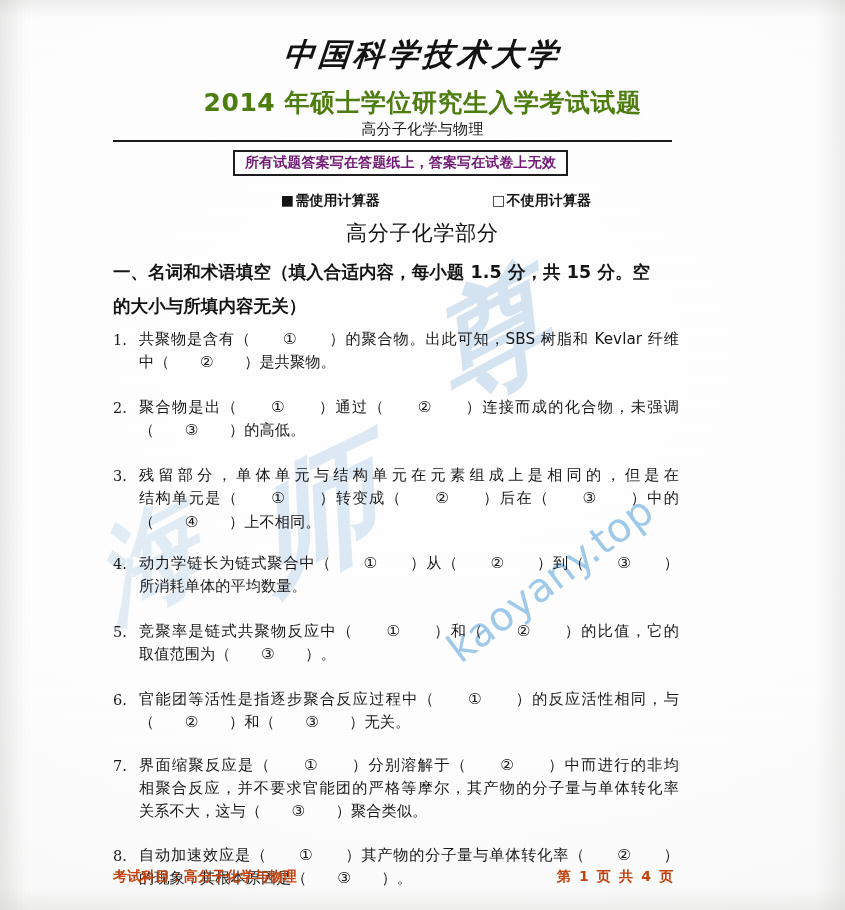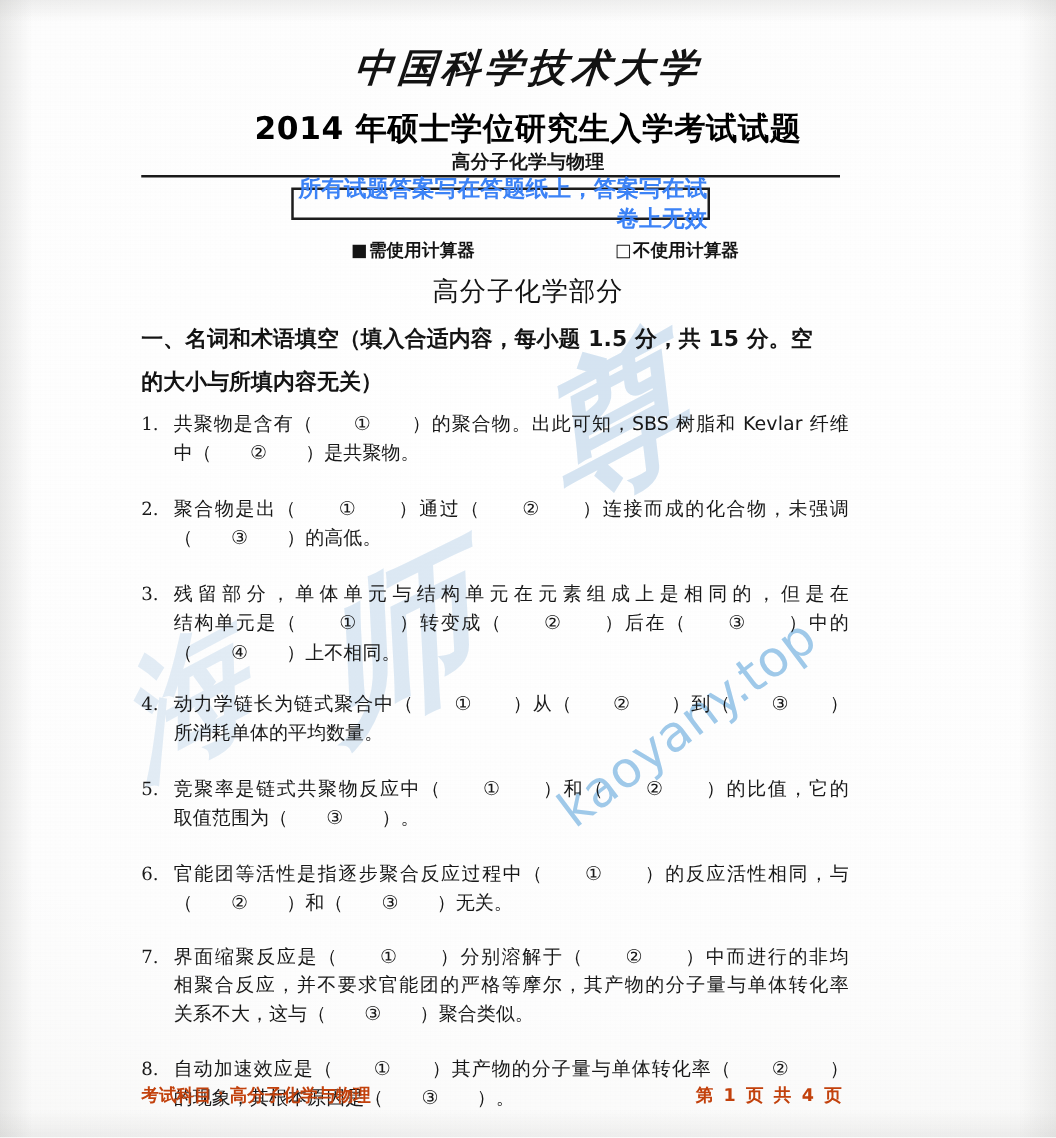--- a/index.html
+++ b/index.html
@@ -112,30 +112,30 @@
   }
 
   .exam-title {
     position: absolute;
     left: 0; right: 0;
     top: 86px;
     text-align: center;
     font-size: 25px;
     font-weight: 700;
     letter-spacing: .02em;
-    color: #000000;
+    color: #4d7c0f;
   }
 
   .subject-title {
     position: absolute;
     left: 0; right: 0;
     top: 120px;
     text-align: center;
     font-size: 15px;
-    font-weight: 700;
+    font-weight: 400;
     letter-spacing: .02em;
     color: #161616;
   }
 
   .rule {
     position: absolute;
     left: 113px;
     width: 559px;
     top: 140px;
     height: 0;
@@ -148,24 +148,24 @@
     top: 150px;
     width: 335px;
     height: 26px;
     border: 2px solid #1d1d1d;
     display: flex;
     align-items: center;
     justify-content: center;
     box-sizing: border-box;
   }
   .notice-box span {
-    font-size: 18px;
+    font-size: 14px;
     font-weight: 700;
     letter-spacing: .01em;
-    color: #3b82f6;
+    color: #701a75;
     text-align: right;
   }
 
   .calc-row {
     position: absolute;
     left: 0; right: 0;
     top: 192px;
     display: flex;
     justify-content: center;
     gap: 112px;

